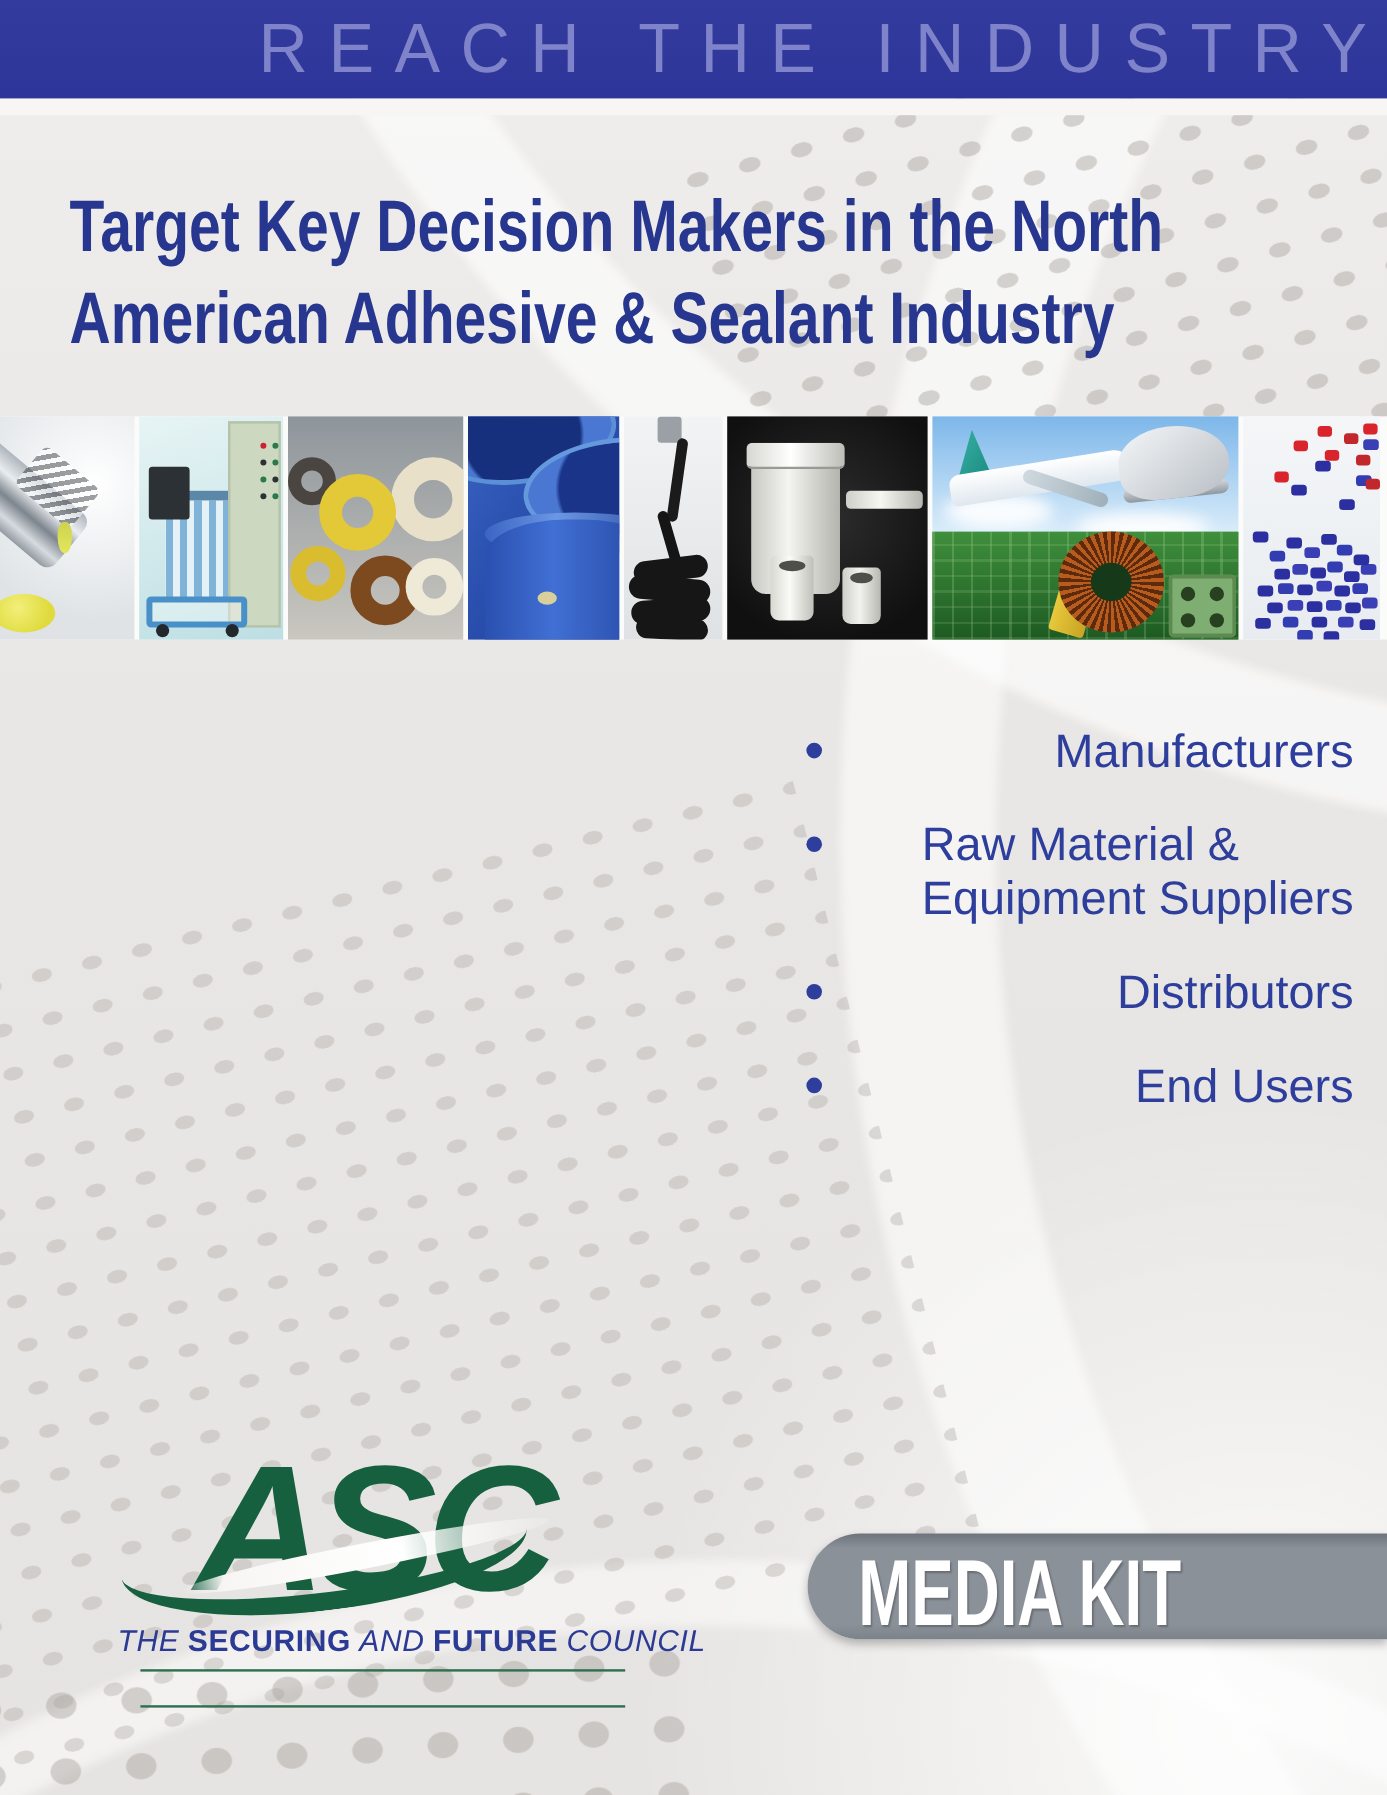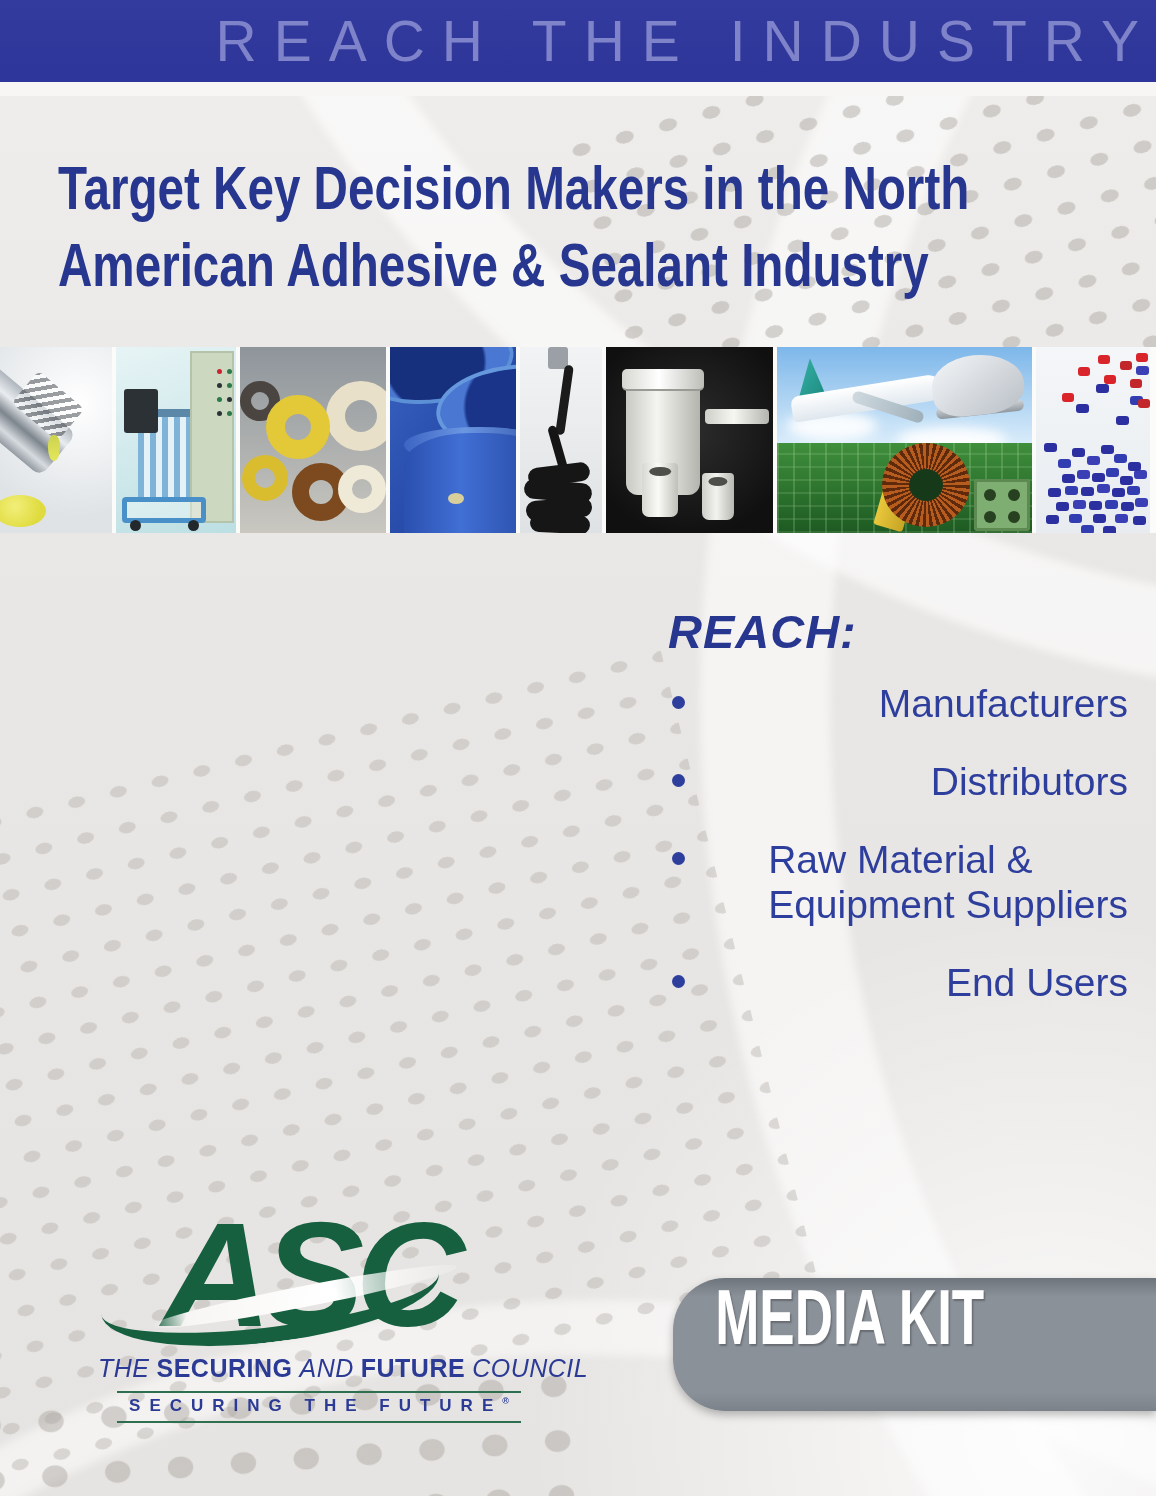--- a/index.html
+++ b/index.html
@@ -166,24 +166,24 @@
     color:#2b3a94;font-size:25px;letter-spacing:.5px;white-space:nowrap;}
   .council .w{font-weight:400;font-style:italic;}
   .council .b{font-weight:700;}
   .rule{position:absolute;left:37px;width:404px;border-top:2px solid #2e6f50;}
   .rule-top{top:201px;}
   .rule-bottom{top:231px;}
   .tagline{position:absolute;left:37px;top:206px;width:404px;text-align:center;color:#2b3a94;
     font-size:17px;font-weight:700;letter-spacing:9px;white-space:nowrap;}
   .tagline sup{font-size:9px;letter-spacing:0;}
   
-  .media-kit{position:absolute;left:673px;top:1278px;width:483px;height:133px;
+  .media-kit{position:absolute;left:673px;top:1278px;width:483px;height:88px;
     border-radius:52px 0 0 52px;
     background:linear-gradient(180deg,#6e747c 0%,#8b9199 14%,#8b9199 86%,#7c828a 100%);
-    box-shadow:0 4px 8px rgba(60,60,60,.35);display:flex;align-items:flex-start;}
+    box-shadow:0 4px 8px rgba(60,60,60,.35);display:flex;align-items:flex-end;}
   .media-kit-label{color:#fff;font-size:78px;font-weight:bold;line-height:1;padding-left:62px;
     transform:scaleX(.68);transform-origin:left center;white-space:nowrap;
     text-shadow:2px 2px 2px rgba(0,0,0,.25);}
 </style>
 </head>
 <body>
 
 <div class="page">
 
   <div class="arc arc1"></div>
@@ -273,55 +273,53 @@
           <div class="th"></div>
         </div>
     </div>
     <div class="photo p8">
       <div class="blue"></div>
       <div class="red"></div>
     </div>
   </div>
 
   <div class="reach">
-    <h2 class="reach-heading">REACH:</h2>
     <ul class="reach-list">
       <li class="reach-item">
         <span class="bullet-dot"></span>
         <span class="reach-item-text">Manufacturers</span>
       </li>
       <li class="reach-item">
         <span class="bullet-dot"></span>
-        <span class="reach-item-text">Distributors</span>
+        <span class="reach-item-text">Raw Material &amp;
+Equipment Suppliers</span>
       </li>
       <li class="reach-item">
         <span class="bullet-dot"></span>
-        <span class="reach-item-text">Raw Material &amp;
-Equipment Suppliers</span>
+        <span class="reach-item-text">Distributors</span>
       </li>
       <li class="reach-item">
         <span class="bullet-dot"></span>
         <span class="reach-item-text">End Users</span>
       </li>
     </ul>
   </div>
 
   <div class="asc">
     <div class="asc-letters">ASC</div>
     <div class="asc-swoosh-green"></div>
     <div class="asc-swoosh-white"></div>
     <div class="council">
       <span class="w">THE</span>
       <span class="b">SECURING</span>
       <span class="w">AND</span>
       <span class="b">FUTURE</span>
       <span class="w">COUNCIL</span>
     </div>
     <div class="rule rule-top"></div>
-    <div class="tagline"><span>SECURING THE FUTURE</span><sup>®</sup></div>
     <div class="rule rule-bottom"></div>
   </div>
 
   <div class="media-kit">
     <div class="media-kit-label">MEDIA KIT</div>
   </div>
 
 </div>
 
 </body></html>

